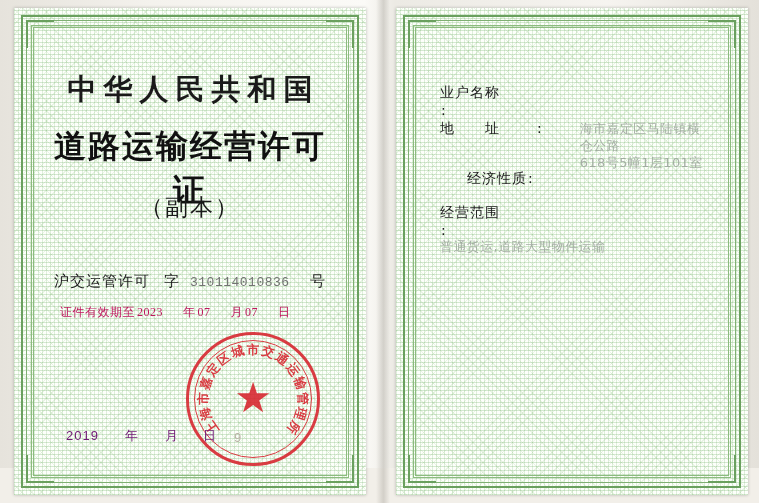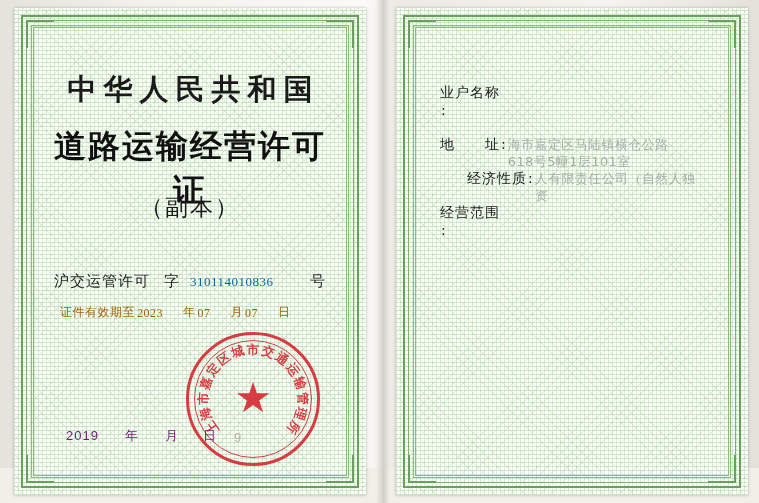--- a/index.html
+++ b/index.html
@@ -130,36 +130,36 @@
     right: 16px;
     display: flex;
     align-items: baseline;
     font-size: 15px;
     color: #1d1d1d;
     letter-spacing: 1px;
   }
   .permit-line .lbl { white-space: nowrap; }
   .permit-line .zi { margin: 0 10px 0 14px; }
   .permit-line .num {
-    font-family: Liberation Serif, serif;
+    font-family: Liberation Mono, monospace;
     font-size: 13px;
     letter-spacing: 0.5px;
-    color: #0369a1;
+    color: #737373;
   }
   .permit-line .hao { margin-left: auto; }
 
   .valid-line {
     position: absolute;
     top: 272px;
     left: 22px;
     right: 24px;
     display: flex;
-    align-items: flex-end;
+    align-items: center;
     font-size: 12px;
-    color: #a16207;
+    color: #be185d;
     letter-spacing: 0.5px;
   }
   .valid-line .v { font-family: Liberation Serif, serif; font-size: 12px; }
   .valid-line .sp1 { margin-left: 2px; }
   .valid-line .gap { display: inline-block; width: 20px; }
 
   
   .seal {
     position: absolute;
     left: 148px;
@@ -257,21 +257,21 @@
     flex: 1 1 auto;
     color: #9aa39a;
     font-size: 13px;
     line-height: 17px;
     letter-spacing: 0.4px;
     opacity: 0.85;
   }
   .field .fvalue .l2 { display: block; }
 
   #f-name { top: 52px; flex-direction: column; }
-  #f-addr { top: 104px; }
+  #f-addr { top: 88px; gap: 36px; }
   #f-type { top: 138px; padding-left: 27px; }
   #f-scope { top: 172px; flex-direction: column; }
 
   
   .lbl-wide { letter-spacing: 1px; }
 </style>
 </head>
 <body>
 
 <div id="page">
@@ -370,23 +370,23 @@
         <span class="colon">:</span>
         <span class="fvalue">
           <span class="l2">海市嘉定区马陆镇横仓公路</span>
           <span class="l2">618号5幢1层101室</span>
         </span>
       </div>
 
       <div class="field" id="f-type">
         <span class="flabel lbl-wide">经济性质</span>
         <span class="colon">:</span>
-        <span class="fvalue">人有限责任公司（自然人独资</span>
       </div>
 
       <div class="field" id="f-scope">
         <span class="flabel lbl-wide">经营范围</span>
         <span class="colon">:</span>
+        <span class="fvalue">普通货运,道路大型物件运输</span>
       </div>
 
     </div>
   </div>
 </div>
 
 </body></html>

